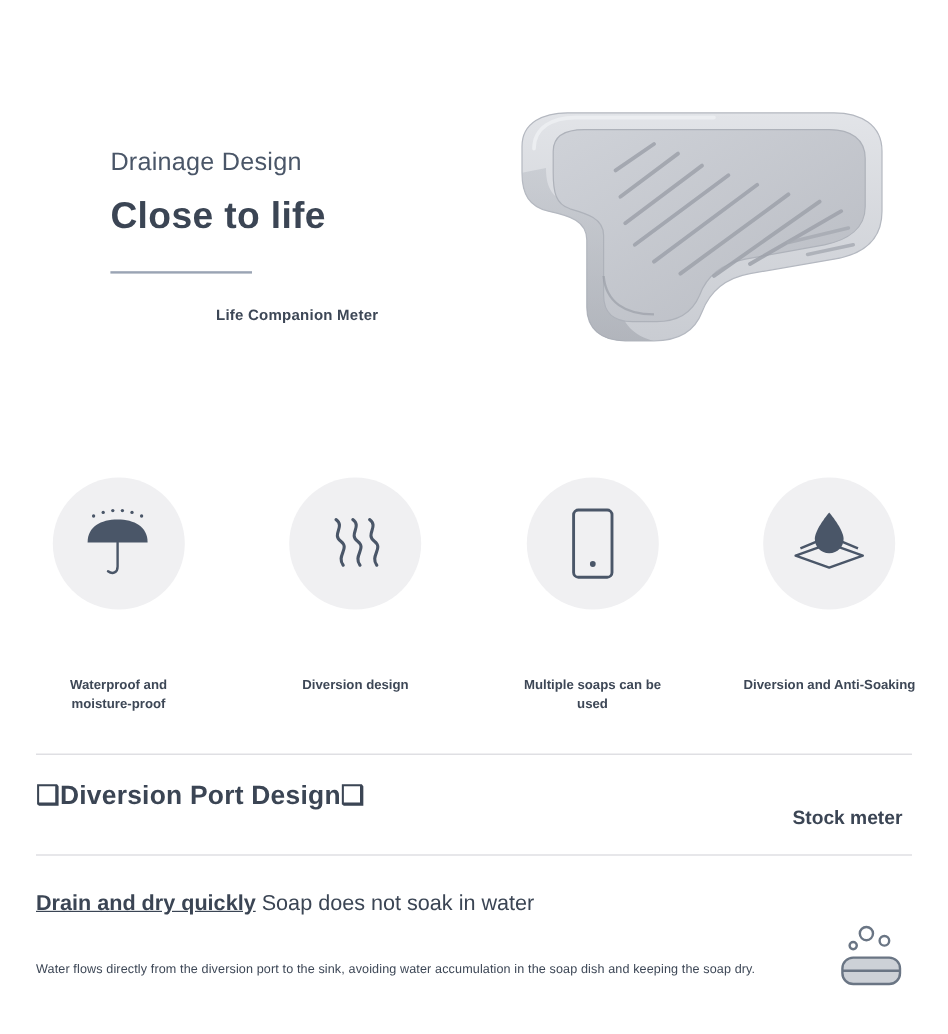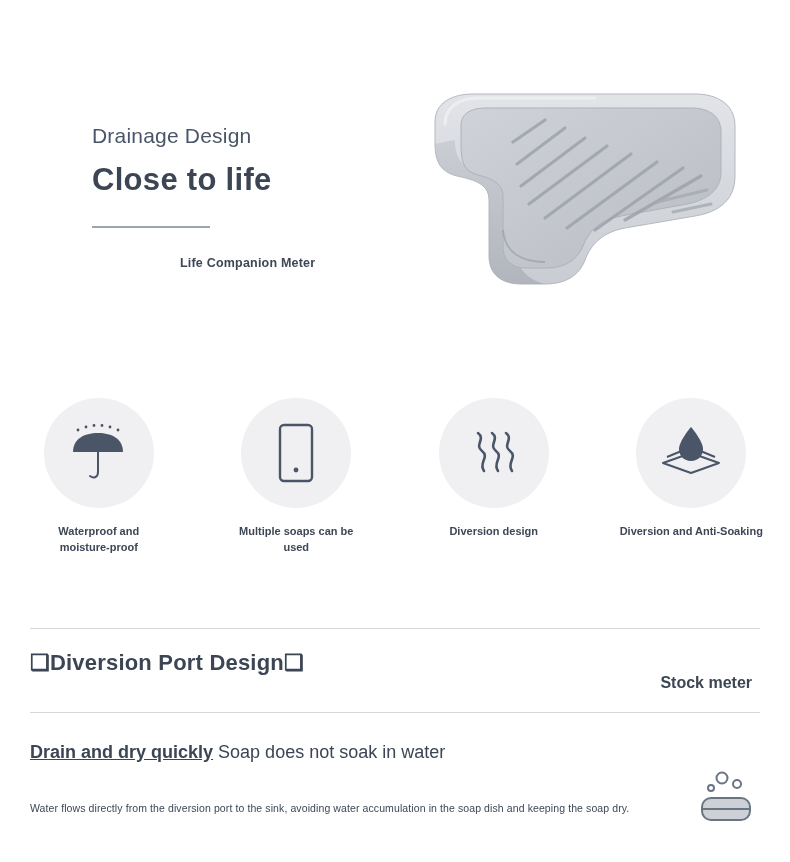--- a/index.html
+++ b/index.html
@@ -74,20 +74,21 @@
     top: 398px;
     left: 0;
     width: 790px;
     display: flex;
   }
   .feature {
     flex: 1 1 0;
     display: flex;
     flex-direction: column;
     align-items: center;
+    gap: 40px;
   }
   .feature-circle {
     width: 110px;
     height: 110px;
     border-radius: 50%;
     background: #f0f0f2;
     display: flex;
     align-items: center;
     justify-content: center;
   }
@@ -264,43 +265,43 @@
           <circle cx="42" cy="5" r="1.4" fill="#4a5668" stroke="none"></circle>
           <circle cx="50" cy="8" r="1.4" fill="#4a5668" stroke="none"></circle>
           <path d="M5,30 C5,17 16,11 30,11 C44,11 55,17 55,30 Z" fill="#4a5668" stroke="none"></path>
           <path d="M30,30 L30,50 C30,55 26,57 22,54"></path>
         </g>
       </svg>
     </div>
     <div class="feature-label">Waterproof and moisture-proof</div>
   </div>
 
-  <div class="feature f3">
-    <div class="feature-circle">
-      <svg width="50" height="64" viewBox="0 0 50 64">
-        <rect x="9" y="4" width="32" height="56" rx="4" fill="none" stroke="#4a5668" stroke-width="2.4"></rect>
-        <circle cx="25" cy="49" r="2.4" fill="#4a5668"></circle>
-      </svg>
-    </div>
-    <div class="feature-label">Multiple soaps can be used</div>
-  </div>
-
   <div class="feature f2">
     <div class="feature-circle">
       <svg width="56" height="56" viewBox="0 0 56 56">
         <g stroke="#4a5668" fill="none" stroke-width="2.6" stroke-linecap="round">
           <path d="M12,8 C20,14 8,20 16,26 C24,32 12,38 18,46"></path>
           <path d="M26,8 C34,14 22,20 30,26 C38,32 26,38 32,46"></path>
           <path d="M40,8 C48,14 36,20 44,26 C52,32 40,38 46,46"></path>
         </g>
       </svg>
     </div>
     <div class="feature-label">Diversion design</div>
   </div>
 
+  <div class="feature f3">
+    <div class="feature-circle">
+      <svg width="50" height="64" viewBox="0 0 50 64">
+        <rect x="9" y="4" width="32" height="56" rx="4" fill="none" stroke="#4a5668" stroke-width="2.4"></rect>
+        <circle cx="25" cy="49" r="2.4" fill="#4a5668"></circle>
+      </svg>
+    </div>
+    <div class="feature-label">Multiple soaps can be used</div>
+  </div>
+
   <div class="feature f4">
     <div class="feature-circle">
       <svg width="64" height="60" viewBox="0 0 64 60">
         <g fill="none" stroke="#4a5668" stroke-width="2" stroke-linejoin="round">
           <path d="M32,30 L60,40 L32,50 L4,40 Z"></path>
           <path d="M8,34 L32,24 L56,34"></path>
         </g>
         <path d="M32,4 C32,4 20,18 20,26 C20,33 25,38 32,38 C39,38 44,33 44,26 C44,18 32,4 32,4 Z" fill="#4a5668"></path>
       </svg>
     </div>

